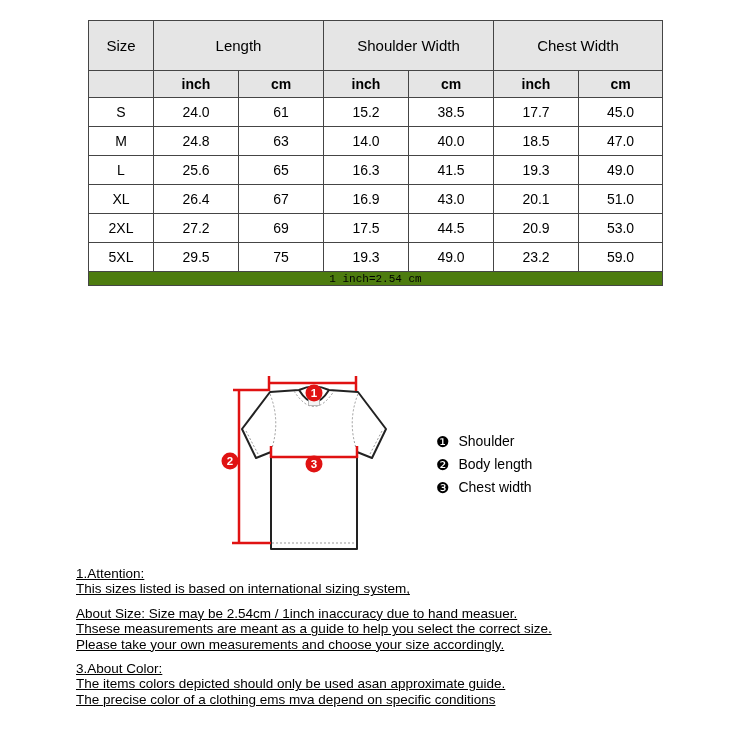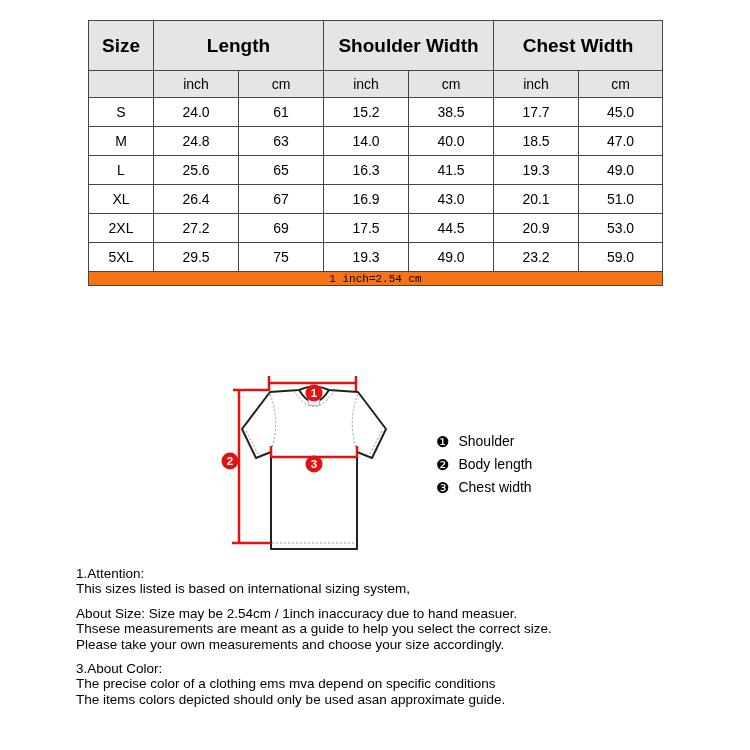--- a/index.html
+++ b/index.html
@@ -3,33 +3,33 @@
 <meta charset="utf-8">
 <style>
   :root { --red:#e01212; --hbg:#e5e5e5; --bdr:#454545; }
   html,body { margin:0; padding:0; background:#fff; }
   .canvas { position:relative; width:750px; height:750px; background:#fff; overflow:hidden;
             font-family:"Liberation Sans", sans-serif; color:#000; }
 
   
   table.size-table { position:absolute; left:88px; top:20px; border-collapse:collapse; table-layout:fixed; }
   .size-table th, .size-table td { border:1px solid var(--bdr); text-align:center; vertical-align:middle; padding:0; }
-  .size-table thead tr.main th { height:49px; background:var(--hbg); font-size:19px; font-weight:bold; }
-  .size-table thead tr.units th { height:26px; background:var(--hbg); font-size:14px; font-weight:normal; }
+  .size-table thead tr.main th { height:49px; background:var(--hbg); font-size:15px; font-weight:normal; }
+  .size-table thead tr.units th { height:26px; background:var(--hbg); font-size:14px; font-weight:bold; }
   .size-table tbody td { height:28px; font-size:14px; background:#fff; }
-  .size-table tfoot td { height:13px; font-family:"Liberation Mono", monospace; font-size:11px; background:#f97316;margin-top:36px; }
+  .size-table tfoot td { height:13px; font-family:"Liberation Mono", monospace; font-size:11px; background:#4d7c0f;margin-top:36px; }
 
   
   svg.tshirt { position:absolute; left:218px; top:368px; }
   .legend { position:absolute; left:436px; top:434px; display:flex; flex-direction:column; gap:8px; }
   .legend-item { display:flex; align-items:center; gap:9px; font-size:14px; line-height:15px; }
   .legend-num { font-size:15px; }
 
   
-  .notes { position:absolute; left:76px; top:566px; font-size:13.5px; line-height:15.4px; }
+  .notes { position:absolute; left:76px; top:566px; font-size:13.5px; line-height:15.4px;text-decoration:underline; }
   .note { margin-bottom:9px; }
 </style>
 </head>
 <body>
 
 <div class="canvas">
 
   <table class="size-table">
     <colgroup>
       <col style="width:65px">
@@ -187,18 +187,18 @@
       <div>1.Attention:</div>
       <div>This sizes listed is based on international sizing system,</div>
     </div>
     <div class="note">
       <div>About Size: Size may be 2.54cm / 1inch inaccuracy due to hand measuer.</div>
       <div>Thsese measurements are meant as a guide to help you select the correct size.</div>
       <div>Please take your own measurements and choose your size accordingly.</div>
     </div>
     <div class="note">
       <div>3.About Color:</div>
+      <div>The items colors depicted should only be used asan approximate guide.</div>
       <div>The precise color of a clothing ems mva depend on specific conditions</div>
-      <div>The items colors depicted should only be used asan approximate guide.</div>
     </div>
   </div>
 
 </div>
 
 </body></html>

